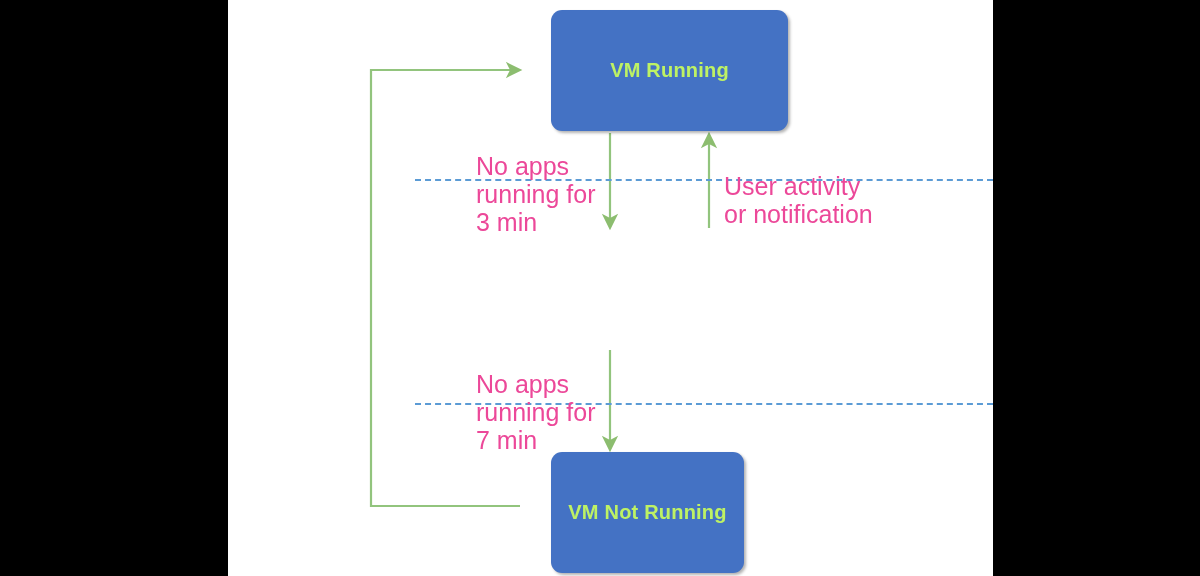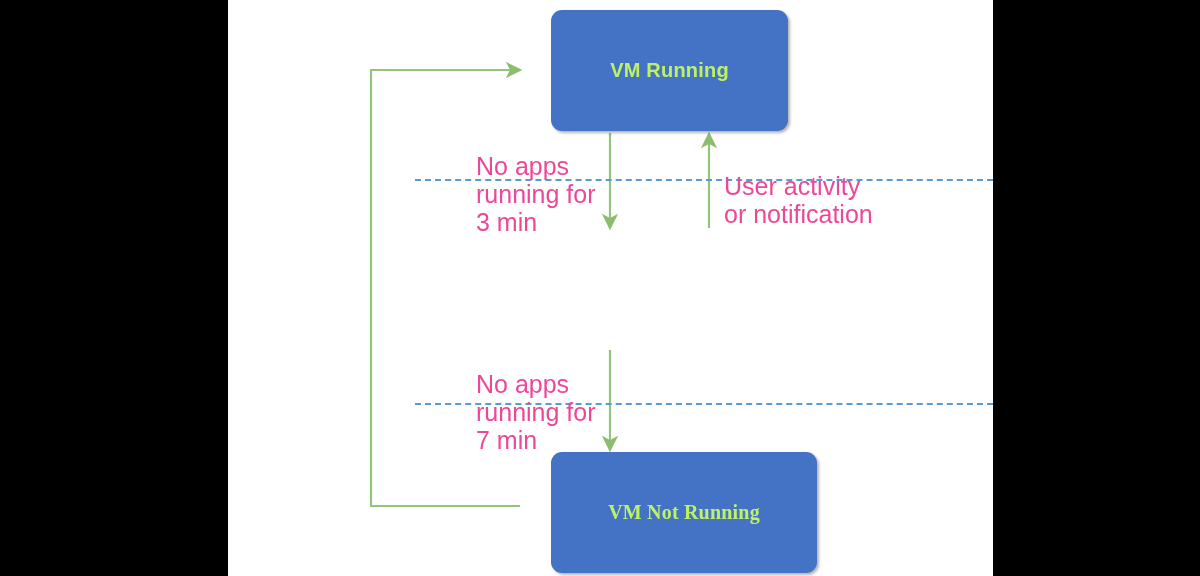--- a/index.html
+++ b/index.html
@@ -41,21 +41,21 @@
   .state-box .box-label {
     color: #bef264;
     font-size: 20px;
     font-weight: 600;
     letter-spacing: 0.2px;
     text-align: center;
     white-space: nowrap;
   }
   #box-running   { left: 323px; top: 10px;  width: 237px; height: 121px; }
   #box-doze      { left: 323px; top: 230px; width: 237px; height: 118px; }
-  #box-notrunning{ left: 323px; top: 452px; width: 266px; height: 121px; font-family: Liberation Serif, serif; }
+  #box-notrunning{ left: 323px; top: 452px; width: 193px; height: 121px; }
 
   
   .dashed-sep {
     position: absolute;
     left: 187px;
     width: 578px;
     height: 0;
     border-top: 2px dashed #5b9bd5;
   }
   #sep-top    { top: 179px; }

